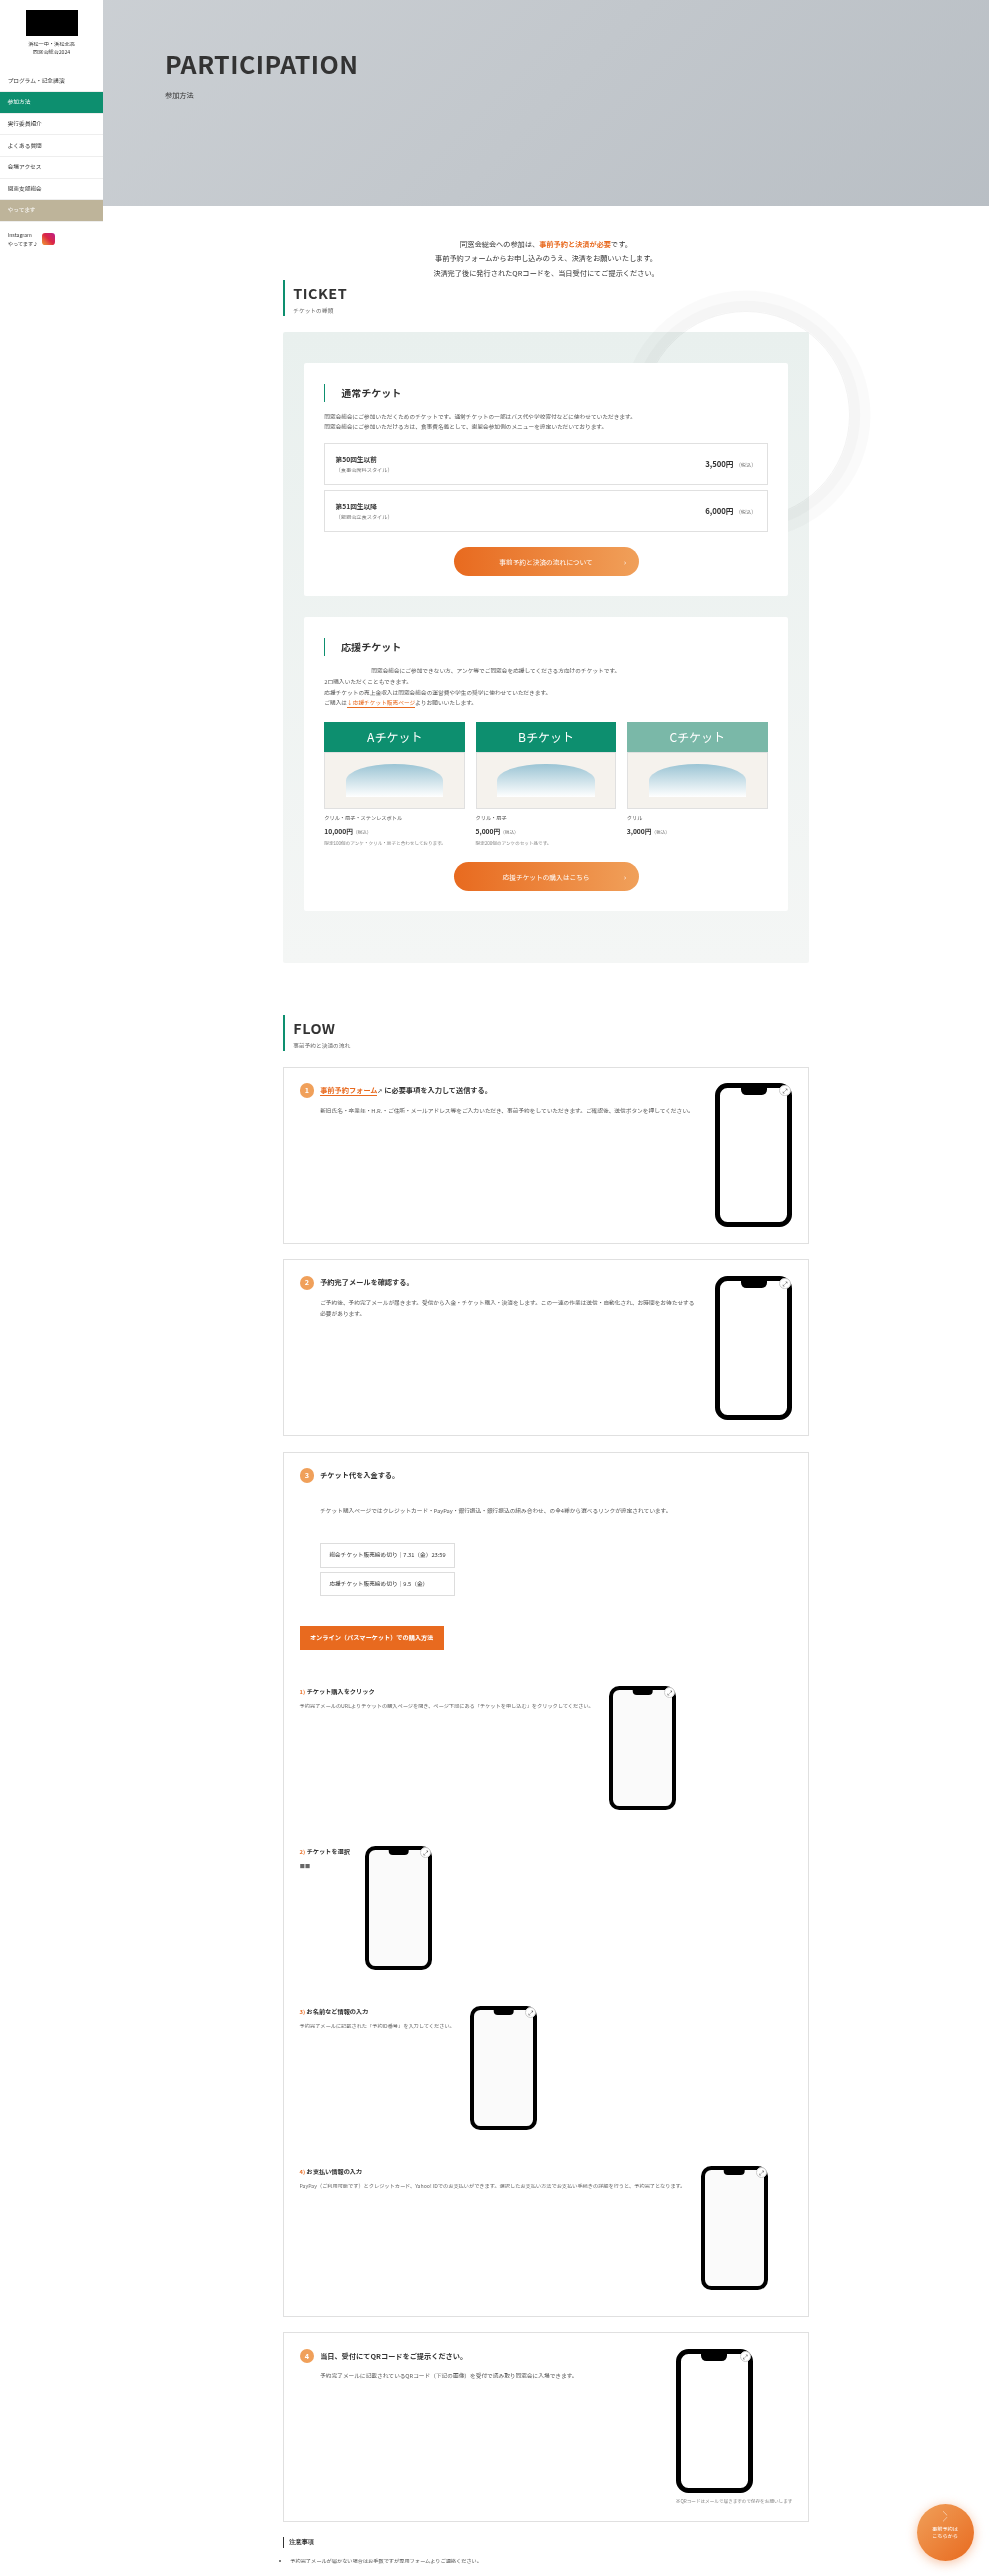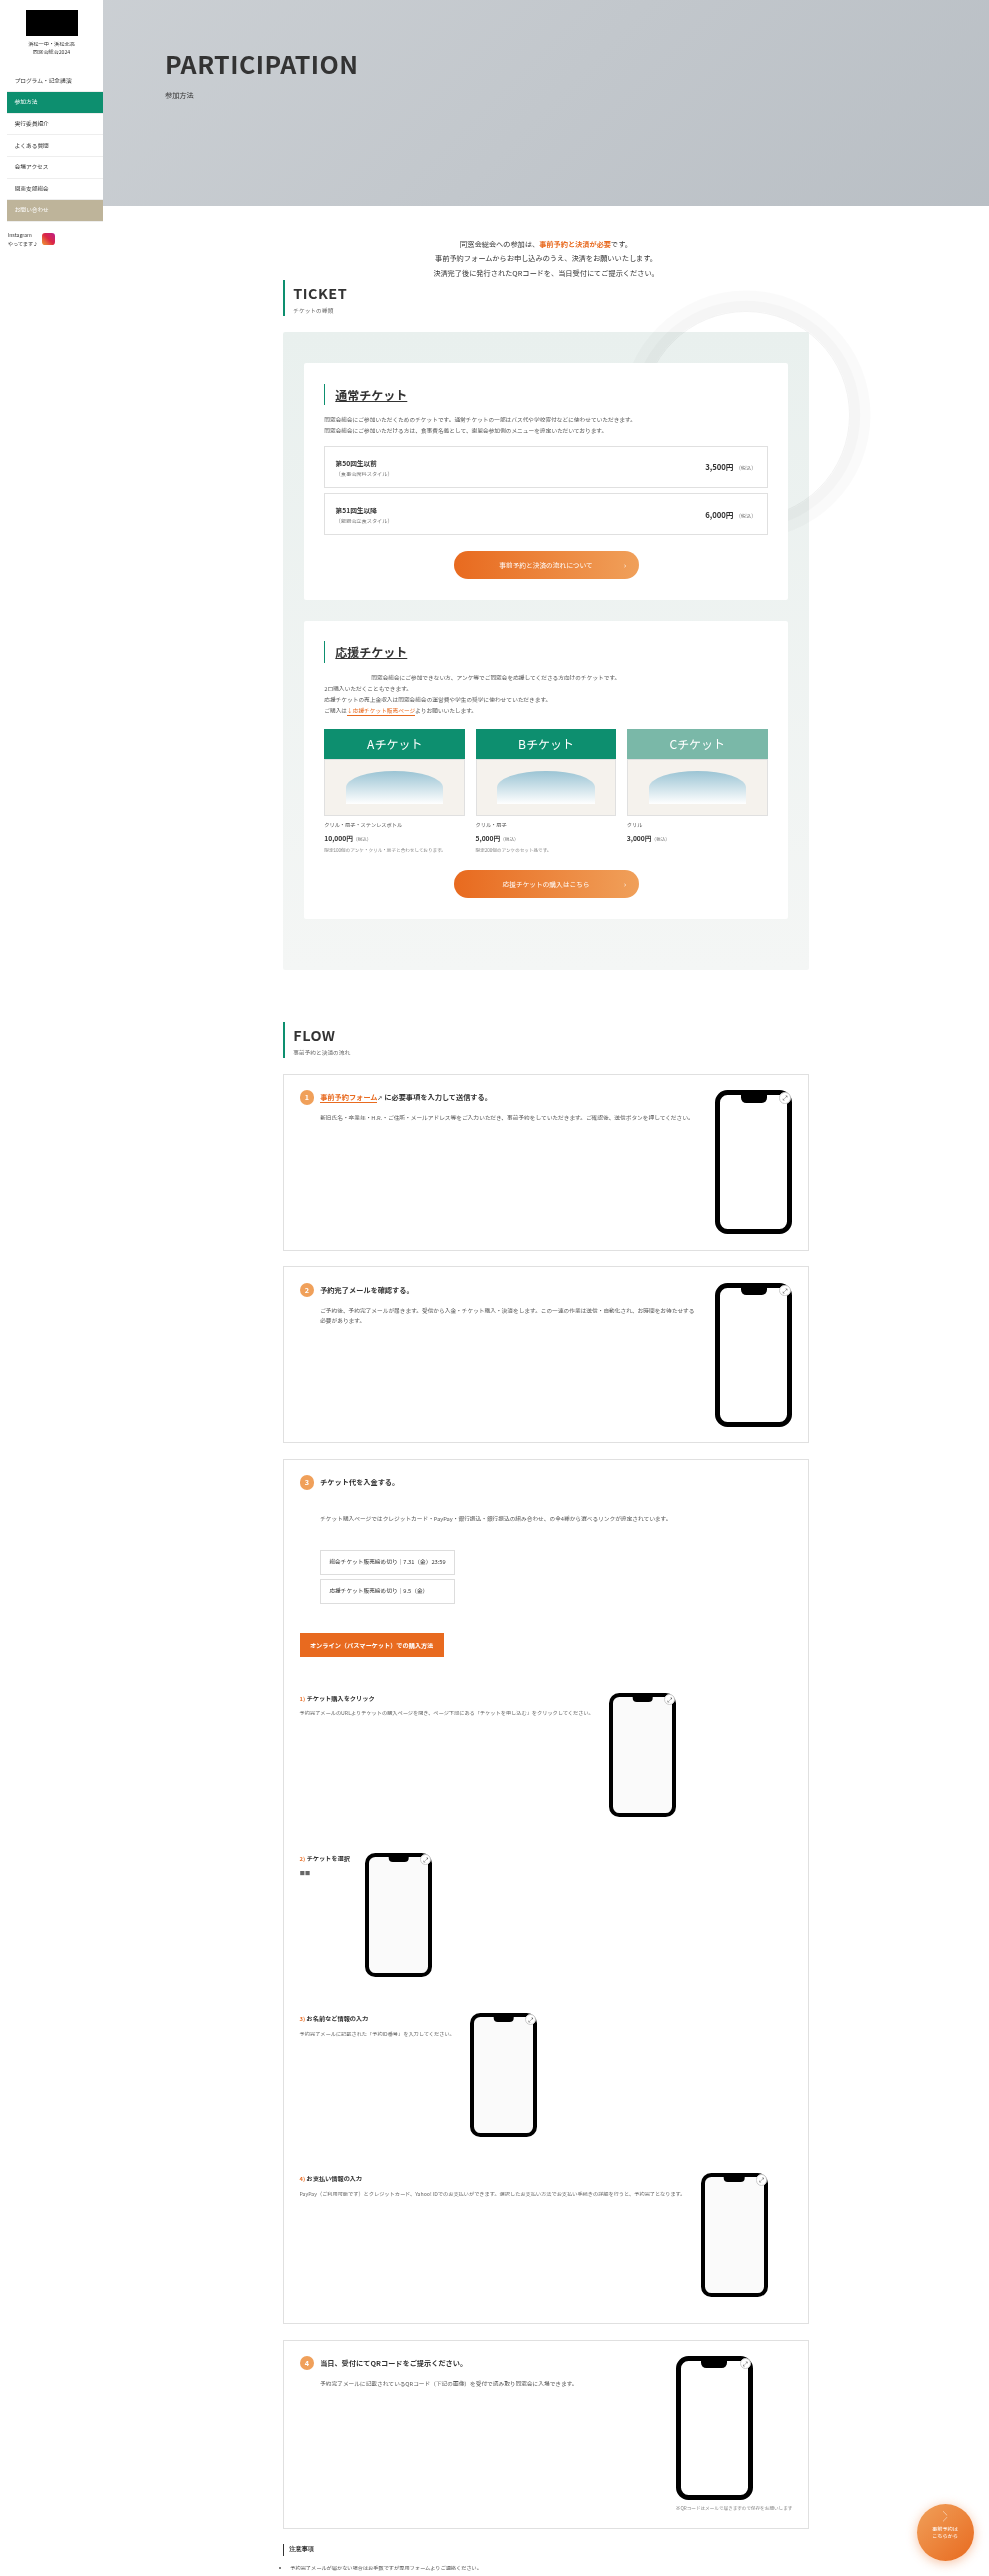--- a/index.html
+++ b/index.html
@@ -4,21 +4,21 @@
 <style>
 *{margin:0;padding:0;box-sizing:border-box;}
 body{font-family:"Hiragino Kaku Gothic ProN","Noto Sans JP",sans-serif;color:#333;background:#fff;font-size:6.7px;line-height:1.8;}
 a{text-decoration:none;color:inherit;}
 
 
 .sidebar{position:fixed;left:0;top:0;width:103px;height:100vh;background:#fff;z-index:100;display:flex;flex-direction:column;}
 .logo{padding:10.3px 7.7px;text-align:center;}
 .logo-img{width:52px;height:26px;background:#000;margin:0 auto 4.1px;}
 .logo-text{font-size:5.2px;line-height:1.4;}
-.nav{margin-top:5.2px;padding-left:7px;}
+.nav{margin-top:5.2px;}
 .nav-item{display:block;padding:5.2px 7.7px;font-size:5.7px;border-bottom:0.5px solid #eee;background:#fff;}
 .nav-item.active{background:#0d8f6f;color:#fff;}
 .nav-item.contact{background:#beb49a;color:#fff;}
 .sns{padding:7.7px;display:flex;align-items:center;gap:4.1px;font-size:5.2px;}
 .sns-icon{width:12.4px;height:12.4px;border-radius:3.1px;background:linear-gradient(45deg,#f09433,#e6683c,#dc2743,#cc2366,#bc1888);}
 
 
 .main{margin-left:103px;}
 .hero{height:206px;background:#d0d3d6;position:relative;overflow:hidden;}
 .hero::after{content:"";position:absolute;inset:0;background:linear-gradient(135deg,rgba(200,205,210,.6),rgba(150,160,170,.4));}
@@ -32,21 +32,21 @@
 
 
 .sec-head{border-left:2.1px solid #0d8f6f;padding-left:8.2px;margin-bottom:15.5px;}
 .sec-head h2{font-size:14.4px;font-weight:700;letter-spacing:0.5px;}
 .sec-head .sub{font-size:5.7px;color:#666;}
 
 
 .ticket-section{background:linear-gradient(180deg,#e9f0ee 0%,#f4f6f5 100%);padding:31px 20.6px;border-radius:2.1px;position:relative;margin-bottom:52px;}
 .ticket-section::before{content:"";position:absolute;right:-41px;top:-20.6px;width:206px;height:206px;border:0.5px solid rgba(0,0,0,.05);border-radius:50%;box-shadow:0 0 0 10.3px rgba(0,0,0,.02),0 0 0 20.6px rgba(0,0,0,.02);}
 .card{background:#fff;padding:20.6px;border-radius:2.1px;margin-bottom:20.6px;position:relative;z-index:2;}
-.card h3{font-size:12px;border-left:1.5px solid #0d8f6f;padding-left:10px;margin-bottom:10.3px;text-decoration:underline;}
+.card h3{font-size:10px;border-left:1.5px solid #0d8f6f;padding-left:16px;margin-bottom:10.3px;}
 .card-desc{font-size:5.7px;color:#555;margin-bottom:10.3px;line-height:1.8;}
 .price-row{display:flex;justify-content:space-between;align-items:center;padding:9.3px 10.3px;border:0.5px solid #e0e0e0;margin-bottom:5.2px;}
 .price-label{font-size:6.7px;font-weight:700;}
 .price-label .note{display:block;font-size:5.2px;font-weight:400;color:#777;}
 .price-val{font-size:7.7px;font-weight:700;}
 .price-val .tax{font-size:5.2px;font-weight:400;color:#777;margin-left:2.1px;}
 
 .cta-btn{display:block;margin:15.5px auto 0;padding:8.2px 20.6px;background:linear-gradient(90deg,#e86a1f,#f0a05a);color:#fff;border-radius:20.6px;font-size:6.7px;text-align:center;width:185px;position:relative;}
 .cta-btn::after{content:"›";position:absolute;right:12.4px;top:50%;transform:translateY(-50%);}
 
@@ -105,21 +105,21 @@
     <div class="logo-text">浜松一中・浜松北高</div>
     <div class="logo-text">同窓会総会2024</div>
   </div>
   <nav class="nav">
     <a class="nav-item">プログラム・記念講演</a>
     <a class="nav-item active">参加方法</a>
     <a class="nav-item">実行委員紹介</a>
     <a class="nav-item">よくある質問</a>
     <a class="nav-item">会場アクセス</a>
     <a class="nav-item">関東支部総会</a>
-    <a class="nav-item contact">お問い合わせ</a>
+    <a class="nav-item contact">やってます</a>
   </nav>
   <div class="sns">
     <span style="white-space:pre-line;">Instagram
 やってます♪</span>
     <span class="sns-icon"></span>
   </div>
 </aside>
 
 <main class="main">
 

